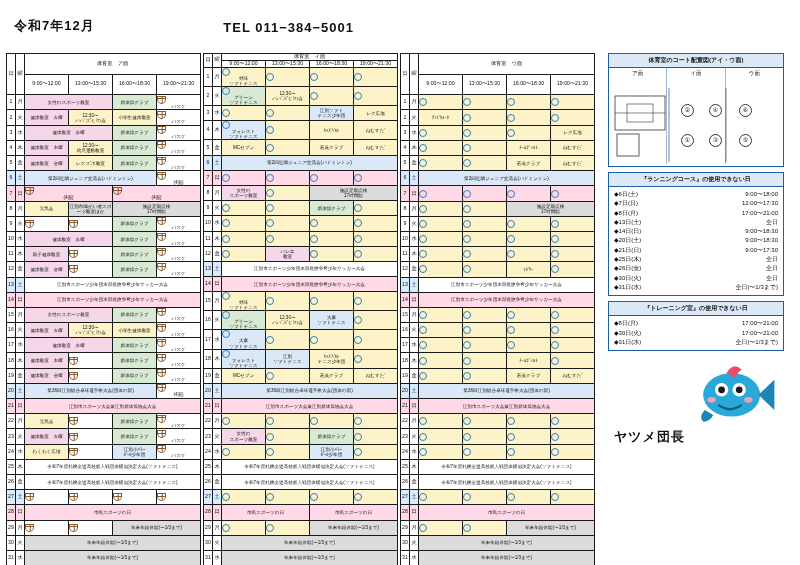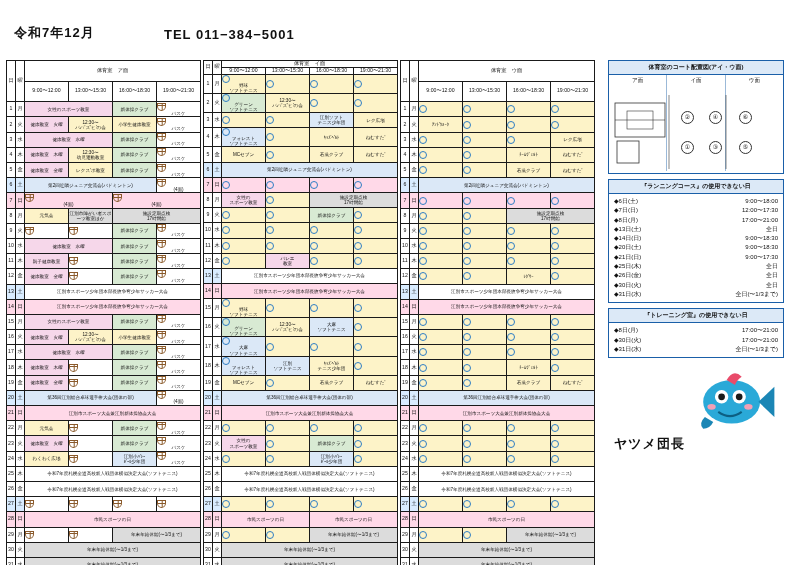--- a/index.html
+++ b/index.html
@@ -4,24 +4,24 @@
 <style>
   html,body{margin:0;padding:0;}
   body{
     width:800px;height:565px;background:#ffffff;
     font-family:"Liberation Sans","DejaVu Sans",sans-serif;
     color:#111;overflow:hidden;
   }
   .page{position:relative;width:800px;height:565px;}
 
   
-  .hdr{display:flex;align-items:flex-end;padding:24px 14px 2px 14px;}
+  .hdr{display:flex;align-items:flex-end;padding:17px 14px 2px 14px;}
   .hdr .ym{font-size:13px;font-weight:bold;letter-spacing:1px;width:150px;}
   .hdr .ttl{font-size:15px;font-weight:bold;letter-spacing:1px;flex:1;text-align:center;}
-  .hdr .tel{font-size:13px;font-weight:bold;letter-spacing:1px;width:190px;text-align:left;}
+  .hdr .tel{font-size:13px;font-weight:bold;letter-spacing:1px;width:190px;text-align:right;}
 
   
   .body{display:flex;gap:13px;padding:16px 6px;box-sizing:border-box;}
   .cal-wrap{display:flex;gap:2px;}
   .right{width:176px;display:flex;flex-direction:column;gap:5px;}
 
   table{border-collapse:collapse;table-layout:fixed;}
   td,th{border:1px solid #1a1a1a;font-size:5.2px;line-height:1.15;
         padding:0;text-align:center;vertical-align:middle;overflow:hidden;}
   .ev{height:15.2px;}

